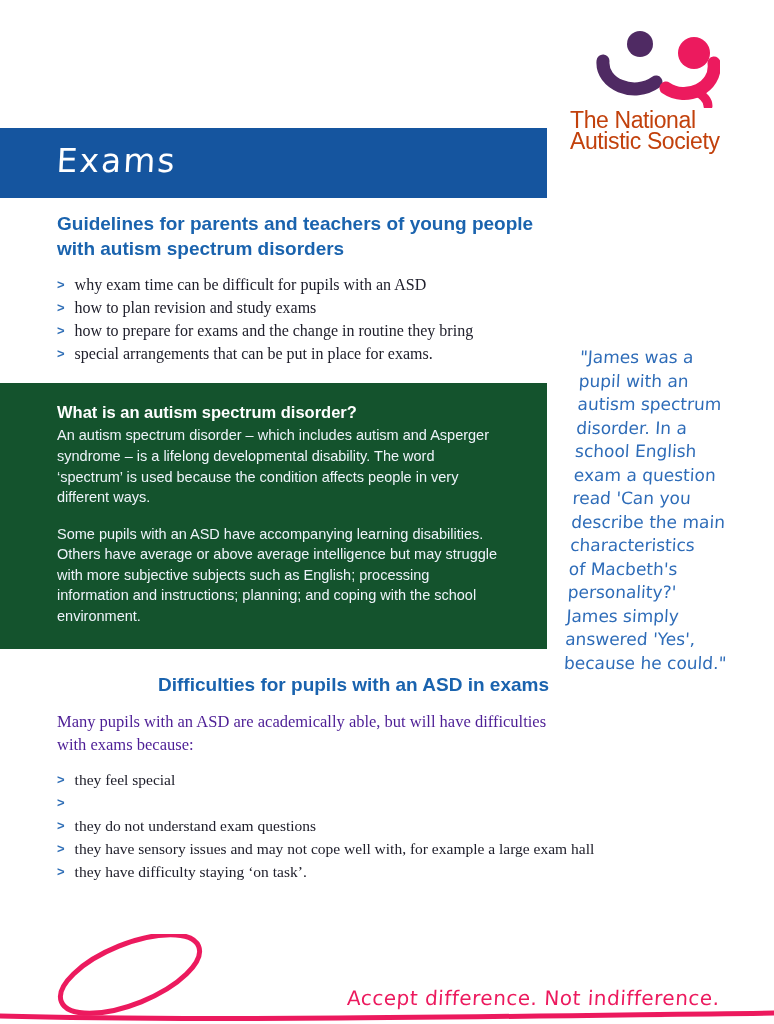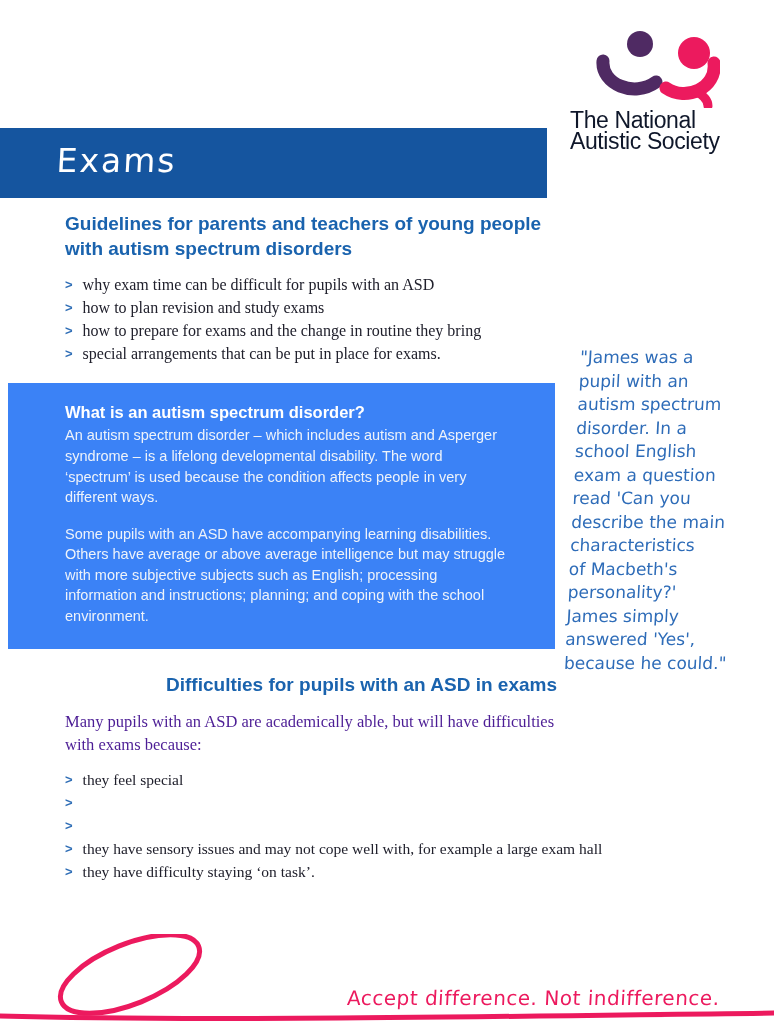--- a/index.html
+++ b/index.html
@@ -7,42 +7,42 @@
         font-family:"Liberation Sans",sans-serif;}
 
   
   .logo{position:absolute;left:570px;top:30px;width:160px;}
   .logo svg{display:block;margin-left:26px;}
   .logo .fig-purple{fill:#4f2a63;}
   .logo .fig-pink{fill:#ec1a5e;}
   .logo .stroke-purple{fill:none;stroke:#4f2a63;stroke-width:13;stroke-linecap:round;}
   .logo .stroke-pink{fill:none;stroke:#ec1a5e;stroke-width:13;stroke-linecap:round;}
   .logo .stroke-pink-thin{fill:none;stroke:#ec1a5e;stroke-width:9;stroke-linecap:round;}
-  .logo-text{margin-top:2px;color:#0f172a;font-size:23px;line-height:21px;letter-spacing:-0.4px;}
+  .logo-text{margin-top:2px;color:#c2410c;font-size:23px;line-height:21px;letter-spacing:-0.4px;}
 
   
   .banner{position:absolute;left:0;top:128px;width:547px;height:70px;background:#15559f;}
   .banner h1{margin:0;padding:13px 0 0 57px;font-size:33px;font-weight:normal;
              color:#ffffff;letter-spacing:2px;}
   .hand{transform:skewX(-3deg);font-family:"DejaVu Sans",sans-serif;}
 
   
-  .main{position:absolute;left:8px;top:206px;width:547px;}
+  .main{position:absolute;left:0;top:206px;width:547px;}
   .section-heading{margin:6px 0 0 57px;width:492px;font-size:19px;line-height:1.3;
                    color:#1a63ae;font-weight:bold;}
   .section-heading.second{margin-top:24px;text-align:right;}
   .intro{margin:11px 0 0 57px;width:488px;font-size:16.5px;line-height:1.47;color:#4d82c4;}
   .chevlist{list-style:none;margin:12px 0 0 57px;padding:0;
             font-family:"Liberation Serif",serif;font-size:16px;color:#20202c;}
   .chevlist li{display:flex;gap:10px;line-height:23px;}
   .chev{color:#2f6eb6;font-family:"Liberation Sans",sans-serif;font-weight:bold;
         font-size:13px;line-height:23px;flex:0 0 auto;}
   .chevlist.wide{width:600px;font-size:15.5px;}
 
-  .infobox{margin-top:18px;background:#3b82f6;color:#ffffff;padding:20px 44px 22px 57px;}
+  .infobox{margin-top:18px;background:#14532d;color:#ffffff;padding:20px 44px 22px 57px;}
   .infobox h3{margin:0 0 3px 0;font-size:16.5px;font-weight:bold;color:#ffffff;}
   .infobox p{margin:0;font-size:14.5px;line-height:1.42;color:#eef3fa;}
   .infobox p + p{margin-top:16px;}
 
   .serif-para{margin:13px 0 0 57px;width:500px;font-family:"Liberation Serif",serif;
               font-size:16.5px;line-height:1.4;color:#4c1d95;}
 
   
   .quote-col{position:absolute;left:572px;top:346px;width:196px;}
   .quote{margin:0;white-space:pre-line;color:#2e6cb8;font-size:17px;line-height:23.5px;}
@@ -113,20 +113,21 @@
     <ul class="chevlist wide">
       <li>
           <span class="chev">&gt;</span>
           <span>they feel special</span>
         </li>
       <li>
           <span class="chev">&gt;</span>
         </li>
       <li>
           <span class="chev">&gt;</span>
+          <span>they do not understand exam questions</span>
         </li>
       <li>
           <span class="chev">&gt;</span>
           <span>they have sensory issues and may not cope well with, for example a large exam hall</span>
         </li>
       <li>
           <span class="chev">&gt;</span>
           <span>they have difficulty staying ‘on task’.</span>
         </li>
     </ul>

